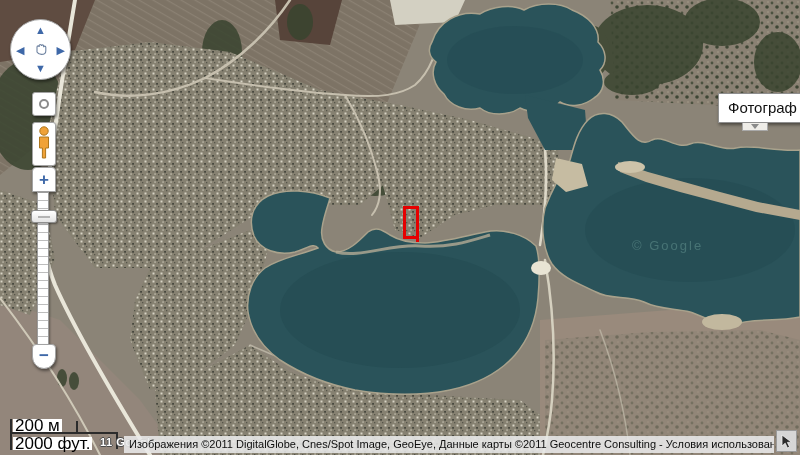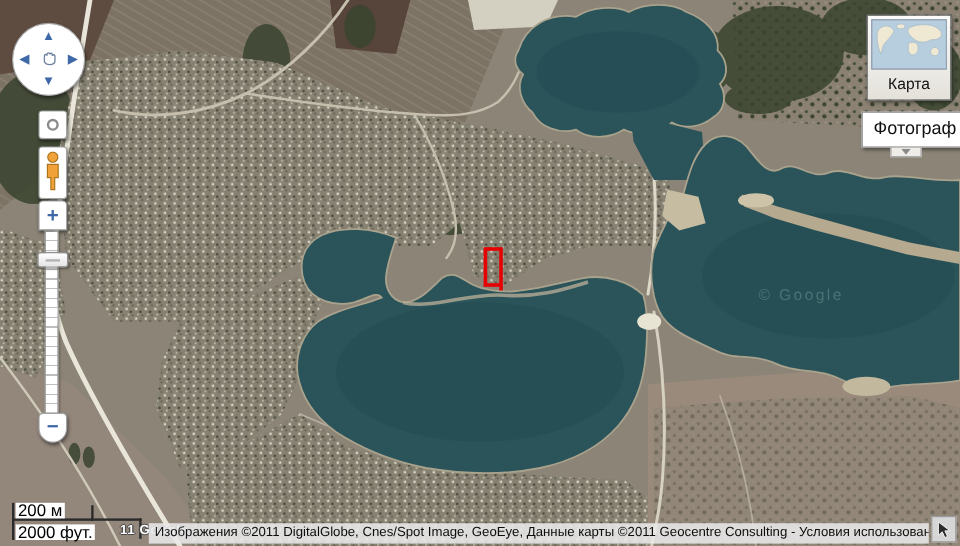--- a/index.html
+++ b/index.html
@@ -52,21 +52,21 @@
   .marker{position:absolute;left:403px;top:206px;width:16px;height:33px;
        border:3px solid #e60000;}
   .marker:after{content:"";position:absolute;right:-3px;bottom:-6px;width:3px;height:5px;background:#e60000;}
 
   
   .sb{position:absolute;background:#2b2b2b;}
   .sb-v{left:10px;top:419px;width:2px;height:31px;}
   .sb-h{left:10px;top:432px;width:108px;height:2px;}
   .sb-tm{left:76px;top:421px;width:2px;height:13px;}
   .sb-tf{left:116px;top:432px;width:2px;height:17px;}
-  .sb-lbl{position:absolute;font-size:14px;color:#000;background:#fff;padding:0 2px;line-height:13px;white-space:nowrap;}
+  .sb-lbl{position:absolute;font-size:17px;color:#000;background:#fff;padding:0 2px;line-height:13px;white-space:nowrap;}
   .sb-m{left:13px;top:419px;}
   .sb-f{left:13px;top:437px;}
   .glogo{position:absolute;left:100px;top:436px;font-size:11px;font-weight:bold;color:#fff;
        white-space:nowrap;letter-spacing:0.5px;
        text-shadow:-1px 0 #4a4a4a,0 1px #4a4a4a,1px 0 #4a4a4a,0 -1px #4a4a4a;}
 
   
   .attrib{position:absolute;left:124px;top:436px;width:650px;height:17px;
        background:rgba(233,233,233,.88);font-size:11px;color:#0d0d0d;line-height:17px;
        white-space:nowrap;overflow:hidden;padding:0 5px;}
@@ -205,35 +205,20 @@
       <circle cx="8" cy="5" r="4.2" fill="#f0a238" stroke="#ad761d" stroke-width="1"></circle>
       <path d="M3.5,11 h9 v11 h-2.9 v10 h-3.2 v-10 h-2.9 z" fill="#f0a238" stroke="#ad761d" stroke-width="1"></path>
     </svg>
   </div>
 
   <div class="ctl btn-zoom">+</div>
   <div class="zoom-track"></div>
   <div class="zoom-thumb"></div>
   <div class="ctl btn-zoom btn-zoom-out">−</div>
 
-  <div class="maptype">
-    <div class="thumb">
-      <svg width="63" height="40" viewBox="0 0 63 40">
-        <rect width="63" height="40" fill="#b7cede"></rect>
-        <g fill="#efe9d3" stroke="#9fb2c2" stroke-width="0.5">
-          <path d="M5,8 C9,3 16,4 18,9 C16,14 12,16 9,21 L7,28 C4,21 3,12 5,8 Z"></path>
-          <path d="M31,6 C39,2 52,3 56,8 C60,12 56,17 49,16 C45,19 38,19 34,15 C30,12 28,9 31,6 Z"></path>
-          <path d="M30,19 C35,17 39,19 38,25 C36,30 31,30 30,25 Z"></path>
-          <circle cx="52" cy="26" r="3.5"></circle>
-          <path d="M20,4 C24,2 28,3 27,6 C24,8 20,7 20,4 Z"></path>
-        </g>
-      </svg>
-    </div>
-    <span class="lbl">Карта</span>
-  </div>
 
   <div class="phototype">
     <span>Фотограф</span>
   </div>
   <div class="phototab">
     <svg width="8" height="5" viewBox="0 0 8 5">
       <polygon points="0,0 8,0 4,5" fill="#8a8a8a"></polygon>
     </svg>
   </div>
 

